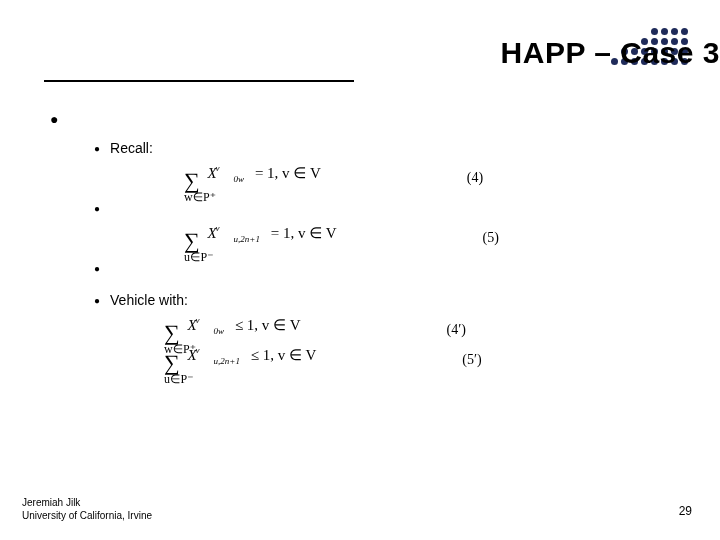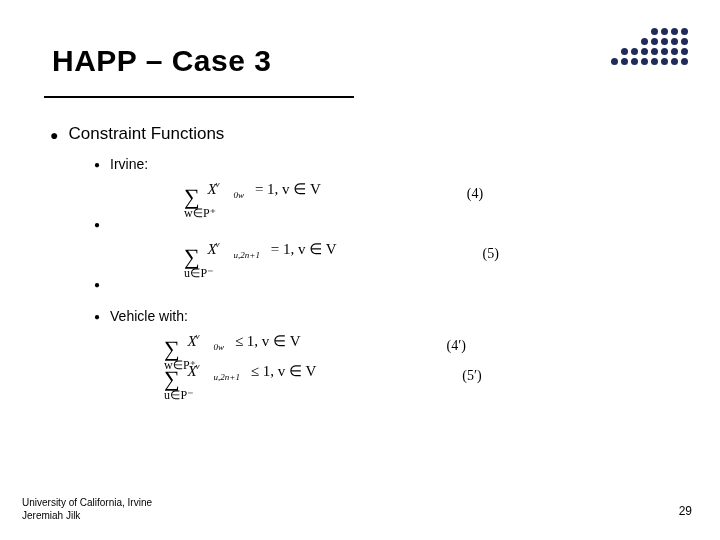--- a/index.html
+++ b/index.html
@@ -31,23 +31,24 @@
   .dot-deco span.empty { visibility: hidden; }
   .slide {
     position: absolute;
     inset: 0;
     padding: 36px 0 0 44px;
   }
   .title-wrap { position: relative; }
   .title {
     font-size: 30px;
     font-weight: bold;
-    margin: 8px;
+    margin: 0;
     padding-bottom: 10px;
     letter-spacing: 0.5px;
+    text-align: right;
   }
   .title-underline {
     border: none;
     border-top: 2px solid #000;
     margin: 0;
     width: 310px;
   }
   .content {
     margin-top: 26px;
     margin-left: 6px;
@@ -150,27 +151,26 @@
 
 <div class="slide">
   <div class="title-wrap">
     <h1 class="title">HAPP – Case 3</h1>
     <hr class="title-underline">
   </div>
 
   <div class="content">
     <div class="b1">
       <span class="disc">●</span>
-      <span>Constraint Functions</span>
     </div>
 
     <div class="lvl2">
       <div class="item">
         <span class="disc">●</span>
-        <span>Irvine:</span>
+        <span>Recall:</span>
       </div>
       <div class="eq-row">
         <span class="eq">
           <span class="sum"><span class="sigma">∑</span><span class="under">w∈P⁺</span></span>
           <span class="varX">X</span><span class="var-sup">v</span><span class="var-sub">0w</span>
           <span>= 1, v ∈ V</span>
         </span>
         <span class="eq-num">(4)</span>
       </div>
 
@@ -210,17 +210,17 @@
             <span class="varX">X</span><span class="var-sup">v</span><span class="var-sub">u,2n+1</span>
             <span>≤ 1, v ∈ V</span>
           </span>
           <span class="eq-num">(5′)</span>
         </div>
       </div>
     </div>
   </div>
 
   <div class="footer-left">
+    <div>Jeremiah Jilk</div>
     <div>University of California, Irvine</div>
-    <div>Jeremiah Jilk</div>
   </div>
   <div class="footer-right">29</div>
 </div>
 
 </body></html>

